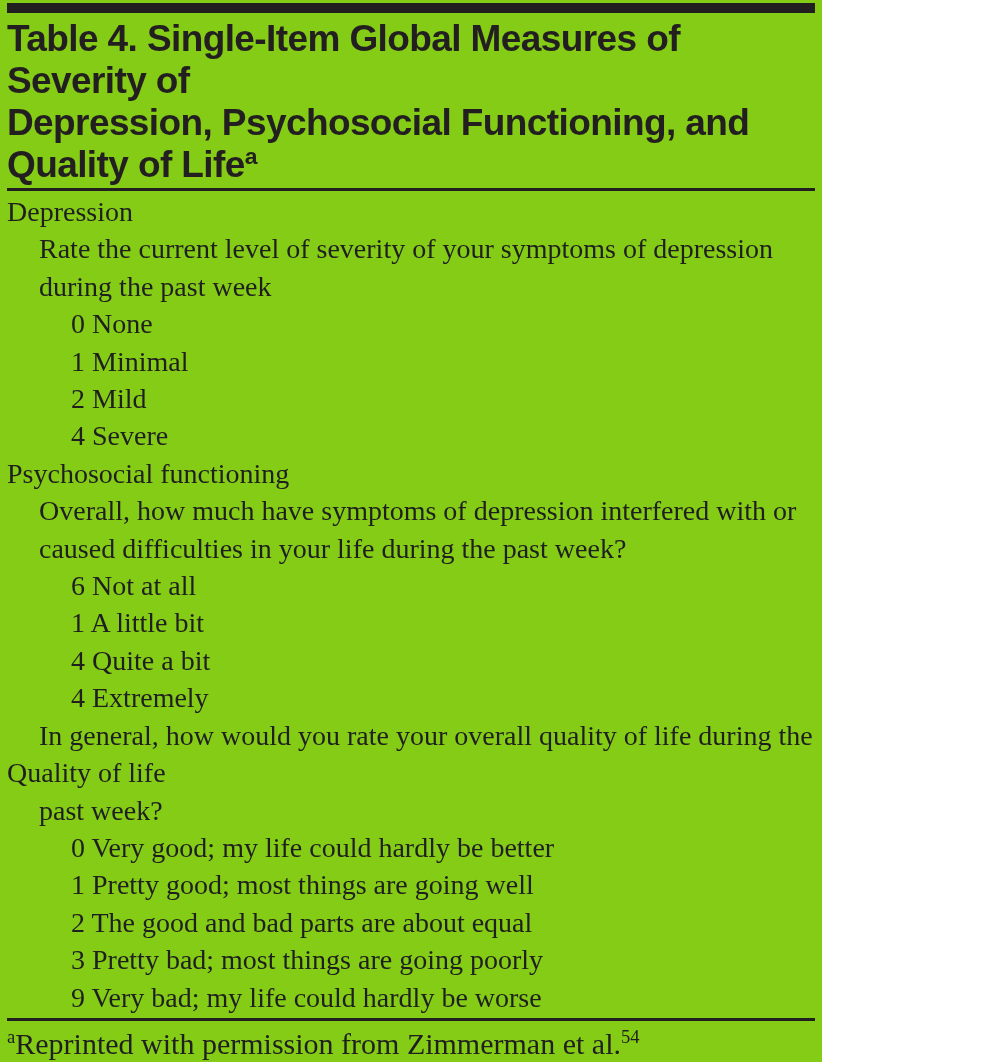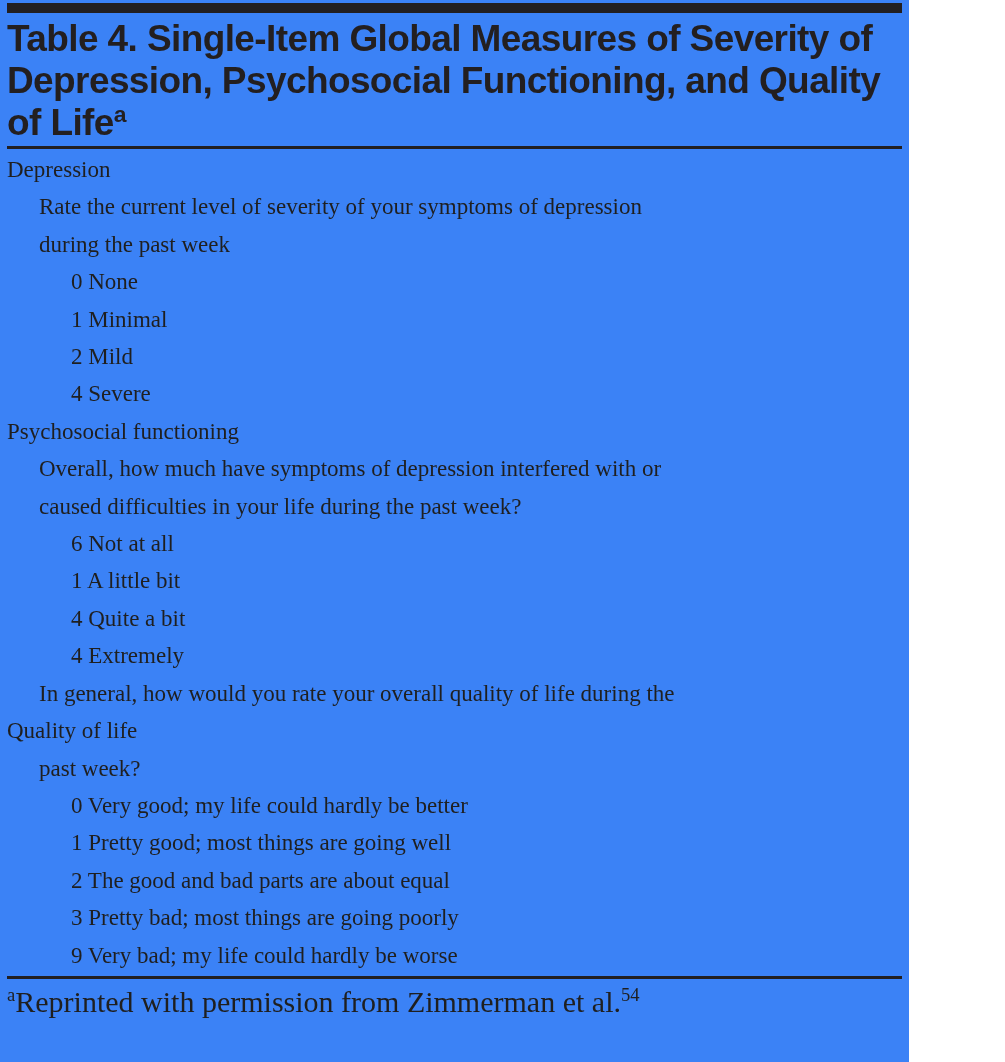--- a/index.html
+++ b/index.html
@@ -1,21 +1,21 @@
 <!DOCTYPE html>
 <html><head>
 <meta charset="utf-8">
 <style>
   * { margin: 0; padding: 0; box-sizing: border-box; }
   html, body { background: #ffffff; }
   .page {
     position: relative;
-    width: 909px;
+    width: 822px;
     height: 1062px;
-    background: #3b82f6;
+    background: #84cc16;
     overflow: hidden;
     font-family: "Liberation Serif", serif;
     color: #1f1f1f;
   }
   .inner { margin: 0 7px; }
   .rule-thick {
     margin-top: 3px;
     height: 10px;
     background: #221f20;
   }
@@ -34,21 +34,21 @@
   }
   .title-line { display: block; }
   .title sup {
     font-size: 62%;
     vertical-align: super;
     line-height: 0;
   }
   .title-rule { margin-top: 2px; }
   .tbody {
     margin-top: 2px;
-    font-size: 23px;
+    font-size: 28px;
     line-height: 37.4px;
   }
   .row { white-space: nowrap; }
   .l0 { padding-left: 0; }
   .l1 { padding-left: 32px; }
   .l2 { padding-left: 64px; }
   .foot-rule-top { margin-top: 2px; }
   .footnote {
     font-size: 30px;
     line-height: 37px;

